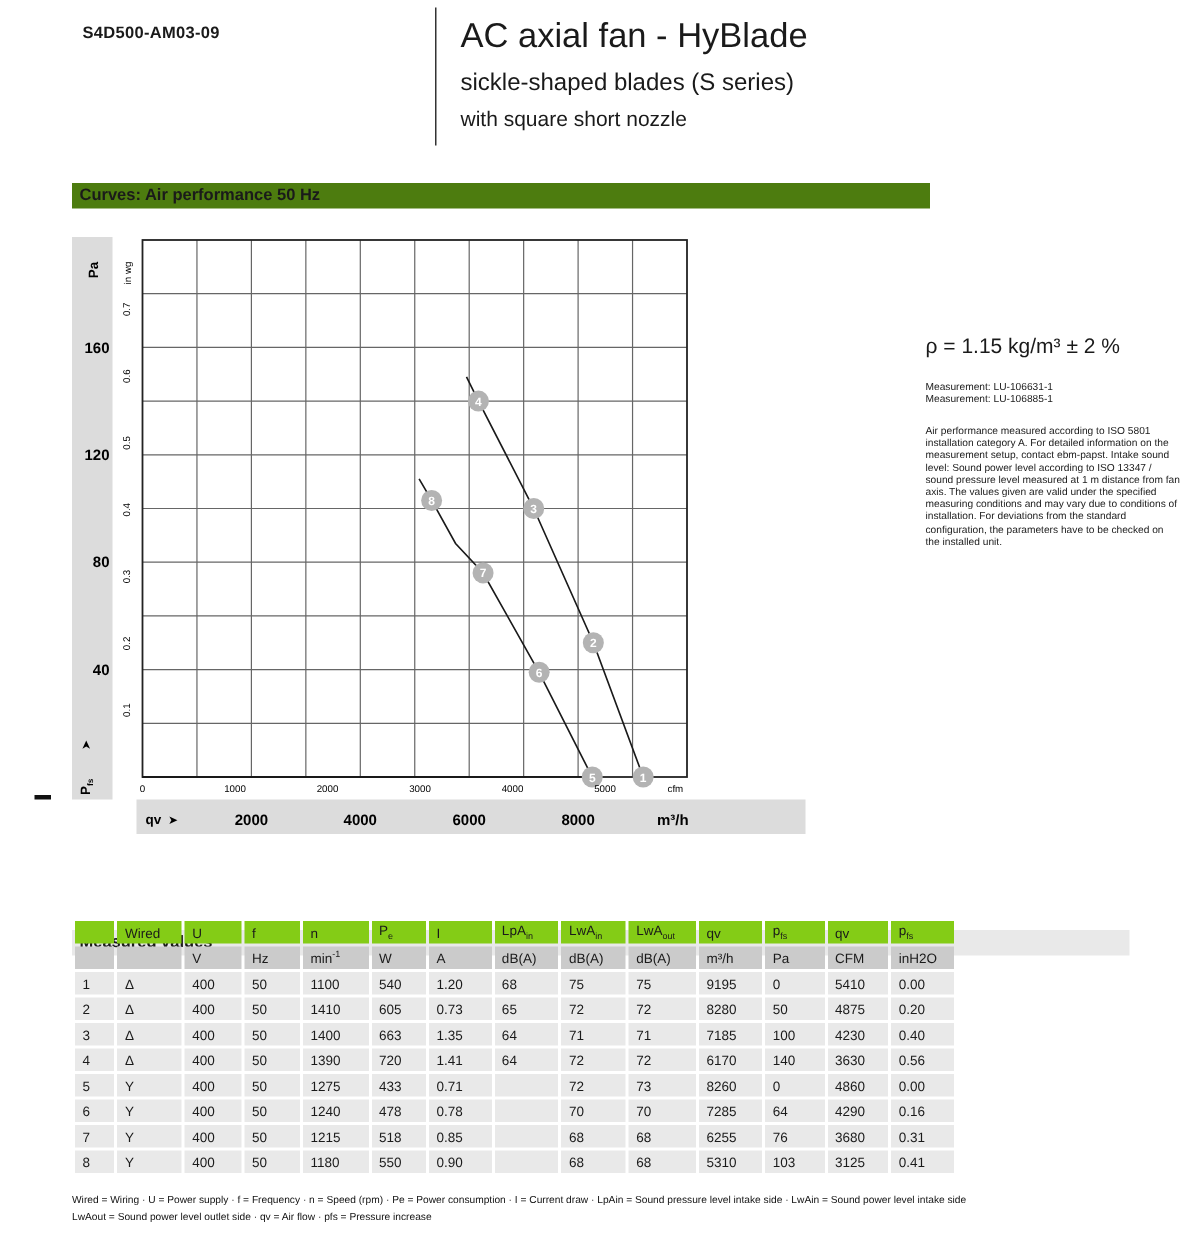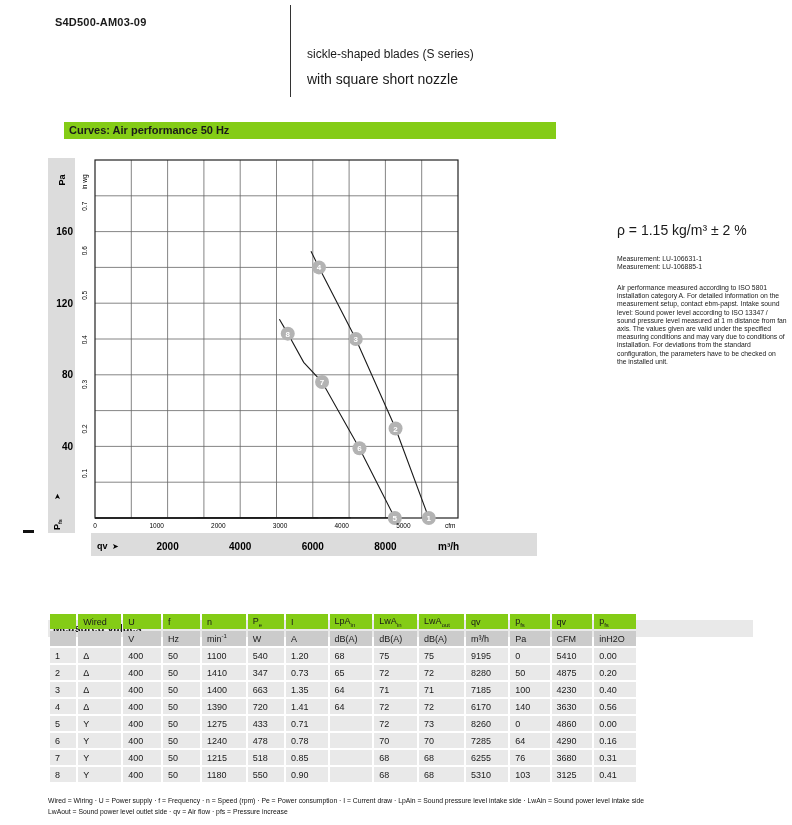--- a/index.html
+++ b/index.html
@@ -2,24 +2,24 @@
 <html><head>
 <meta charset="utf-8">
 <style>
   html,body{margin:0;padding:0;background:#fff;}
   #page{position:relative;width:792px;height:825px;background:#fff;overflow:hidden;
         font-family:"Liberation Sans","DejaVu Sans",sans-serif;color:#1a1a1a;}
   .abs{position:absolute;}
   #model{left:55px;top:16px;font-size:11px;font-weight:bold;letter-spacing:.2px;}
   #header-divider{left:290px;top:5px;width:1px;height:92px;background:#333;}
   #title{left:307px;top:10px;font-size:23px;font-weight:normal;}
-  #subtitle1{left:307px;top:47px;font-size:12px;}
+  #subtitle1{left:307px;top:47px;font-size:16px;}
   #subtitle2{left:307px;top:71px;font-size:14px;}
   .section-bar{height:17px;line-height:17px;font-size:11px;font-weight:bold;padding-left:5px;box-sizing:border-box;}
-  #curves-bar{left:64px;top:122px;width:492px;background:#84cc16;}
+  #curves-bar{left:48px;top:122px;width:572px;background:#4d7c0f;}
   #measured-bar{left:48px;top:588px;width:705px;background:#e9e9e9;margin-top:32px;}
   #rho{left:617px;top:222px;font-size:14px;}
   #meas{left:617px;top:255px;font-size:6.8px;line-height:8.4px;}
   #note{left:617px;top:284px;width:170px;font-size:6.8px;line-height:8.2px;text-align:left;}
   #print-mark{left:23px;top:530px;width:11px;height:2.5px;background:#111;}
   #chart-wrap{left:40px;top:150px;width:510px;height:415px;}
   
   #table-wrap{left:48px;top:612px;width:590px;}
   table.mtable{border-collapse:separate;border-spacing:2px;font-size:9px;}
   table.mtable th,table.mtable td{padding:0 0 0 5px;text-align:left;vertical-align:middle;
@@ -33,20 +33,21 @@
   #footnote1{top:797px;}
   #footnote2{top:808px;}
 </style>
 </head>
 <body>
 
 <div id="page">
 
   <div class="abs" id="model">S4D500-AM03-09</div>
   <div class="abs" id="header-divider"></div>
+  <div class="abs" id="title">AC axial fan - HyBlade</div>
   <div class="abs" id="subtitle1">sickle-shaped blades (S series)</div>
   <div class="abs" id="subtitle2">with square short nozzle</div>
 
   <div class="abs section-bar" id="curves-bar">Curves: Air performance 50 Hz</div>
 
   <div class="abs" id="chart-wrap">
     <svg id="chart-svg" width="510" height="415" viewBox="0 0 510 415">
         <rect x="8" y="8" width="27" height="375" fill="#dcdcdc"></rect>
         <rect x="51" y="383" width="446" height="23" fill="#dcdcdc"></rect>
         <rect x="55" y="10" width="363" height="358" fill="#ffffff"></rect>
@@ -185,21 +186,21 @@
             <td>0</td>
             <td>5410</td>
             <td>0.00</td>
           </tr>
           <tr>
             <td>2</td>
             <td>Δ</td>
             <td>400</td>
             <td>50</td>
             <td>1410</td>
-            <td>347</td>
+            <td>605</td>
             <td>0.73</td>
             <td>65</td>
             <td>72</td>
             <td>72</td>
             <td>8280</td>
             <td>50</td>
             <td>4875</td>
             <td>0.20</td>
           </tr>
           <tr>

